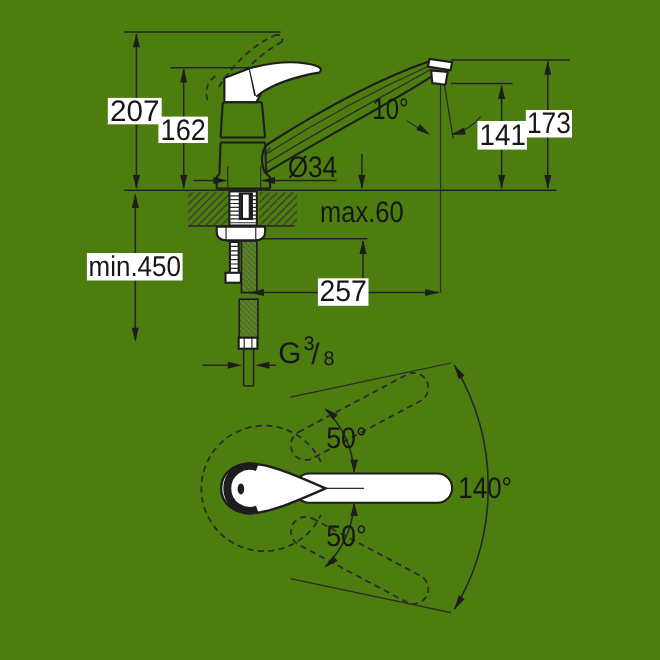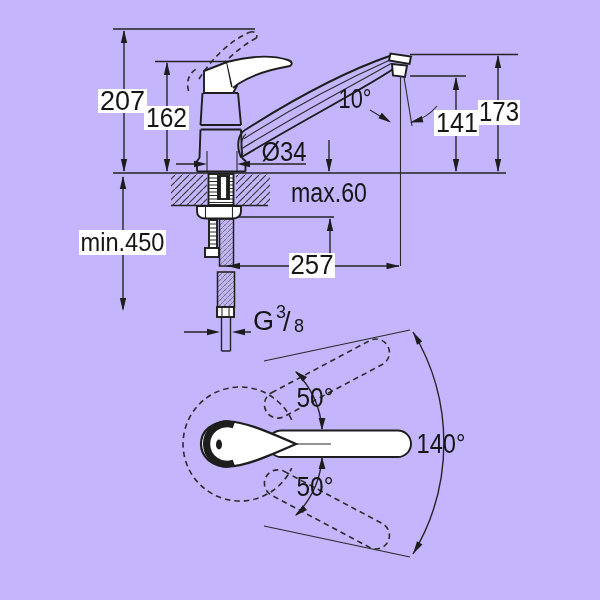--- a/index.html
+++ b/index.html
@@ -1,16 +1,16 @@
 <!DOCTYPE html>
 <html><head>
 <meta charset="utf-8">
 <style>
   html,body{margin:0;padding:0;background:#fff;}
-  .page{width:600px;height:600px;background:#c4b5fd;position:relative;overflow:hidden;}
+  .page{width:600px;height:600px;background:#4d7c0f;position:relative;overflow:hidden;}
   svg{display:block;}
   text{font-family:"Liberation Sans","DejaVu Sans",sans-serif;fill:#161616;}
   .dim{font-size:27px;}
   .dimsm{font-size:26px;}
   .sup{font-size:18px;}
   .ln{stroke:#242424;stroke-width:1.4;fill:none;}
   .lnthin{stroke:#2a2a2a;stroke-width:1.1;fill:none;}
   .body{stroke:#1d1d1d;stroke-width:1.9;fill:#ffffff;}
   .bodyo{stroke:#1d1d1d;stroke-width:1.9;fill:none;}
   .dash{stroke:#2a2a2a;stroke-width:1.6;fill:none;stroke-dasharray:5.5 4;}

